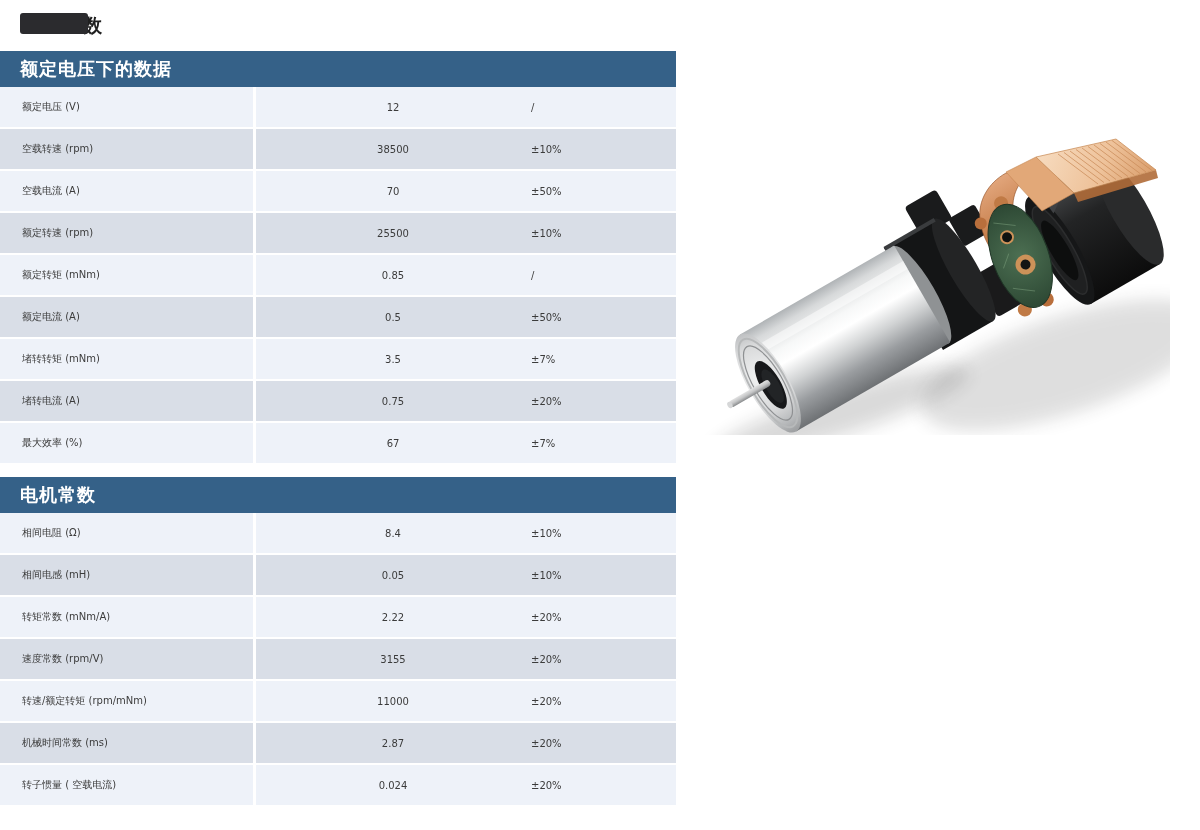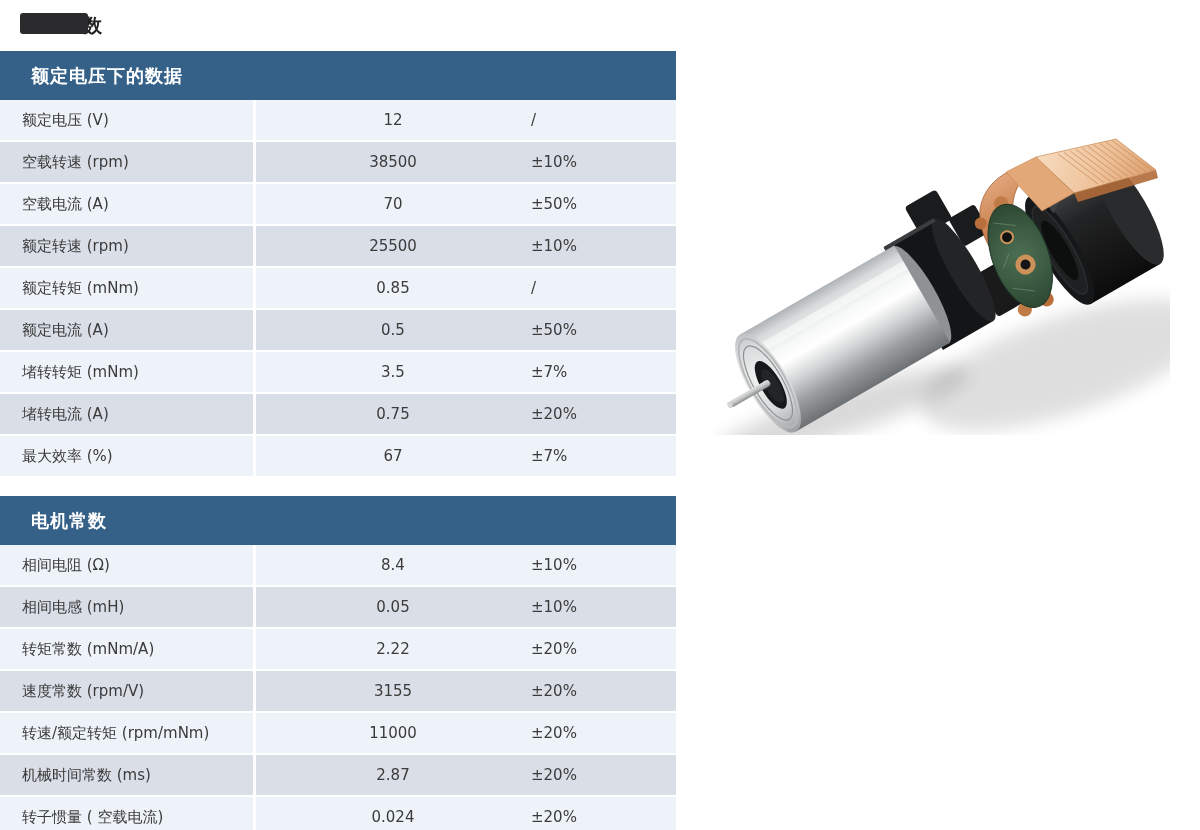--- a/index.html
+++ b/index.html
@@ -13,30 +13,30 @@
     font-family:"DejaVu Sans","Liberation Sans",sans-serif;
     position:relative;overflow:hidden;color:var(--cell-text);
   }
   
   .title-zone{position:absolute;left:0;top:0;width:400px;height:48px;}
   .title-text{position:absolute;left:83px;top:13px;font-size:19px;font-weight:700;color:#1f1f1f;z-index:1;}
   .title-badge{position:absolute;left:20px;top:13px;width:68px;height:21px;background:var(--badge);border-radius:3px;z-index:2;}
   
   .tables{position:absolute;left:0;top:51px;width:676px;}
   .tbl{width:676px;}
-  .tbl + .tbl{margin-top:18px;}
+  .tbl + .tbl{margin-top:12px;}
   .tbl-header{
-    height:49px;background:var(--header-bg);color:var(--header-text);
+    height:36px;background:var(--header-bg);color:var(--header-text);
     font-size:18px;font-weight:700;display:flex;align-items:center;
-    padding-left:31px;box-sizing:border-box;letter-spacing:1px;
+    padding-left:20px;box-sizing:border-box;letter-spacing:1px;
   }
   .row{height:42px;display:flex;box-sizing:border-box;border-bottom:2px solid #fff;}
   .rows .row:nth-child(odd){background:var(--row-light);}
   .rows .row:nth-child(even){background:var(--row-dark);}
-  .cell{display:flex;align-items:center;font-size:15px;color:var(--cell-text);box-sizing:border-box;}
+  .cell{display:flex;align-items:center;font-size:10px;color:var(--cell-text);box-sizing:border-box;}
   .cell.label{width:256px;border-right:3px solid #fff;padding-left:22px;}
   .cell.value{width:237px;justify-content:center;padding-left:37px;}
   .cell.tol{flex:1;padding-left:38px;}
   
   .product{position:absolute;left:700px;top:115px;width:470px;height:320px;}
 </style>
 </head>
 <body>
 
 <div class="title-zone">

